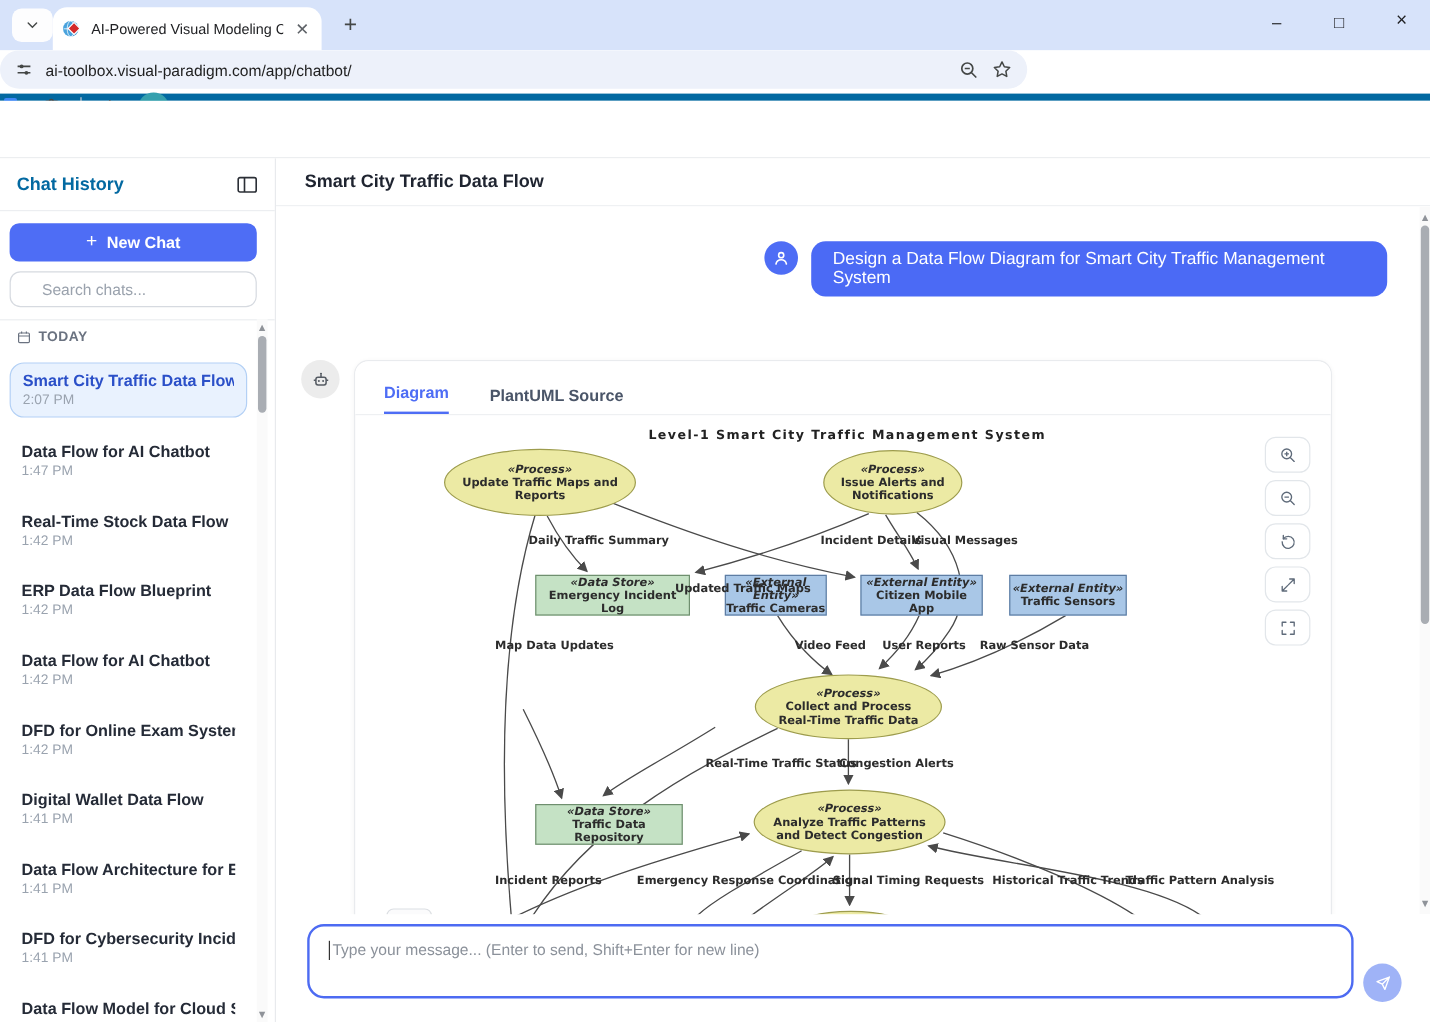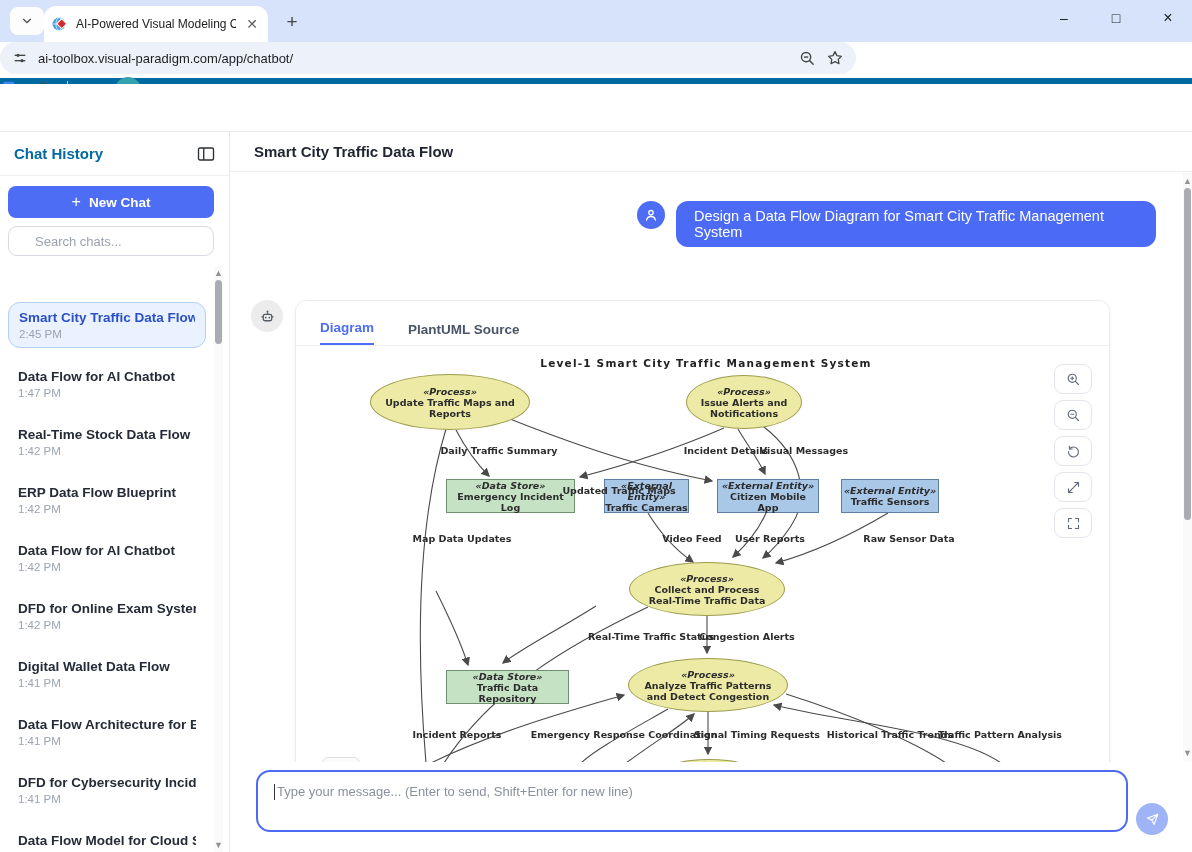--- a/index.html
+++ b/index.html
@@ -235,24 +235,33 @@
       <svg width="18" height="16" viewBox="0 0 24 20">
           <rect x="2" y="2" width="20" height="16" rx="2" fill="none" stroke="#2b2f36" stroke-width="1.8"></rect>
           <line x1="9" y1="2" x2="9" y2="18" stroke="#2b2f36" stroke-width="1.8"></line>
         </svg>
     </div>
     <button class="new-chat">
       <span class="plus">+</span>
       <span>New Chat</span>
     </button>
     <input class="search-chats" placeholder="Search chats..." style="">
+    <div class="sb-section">
+      <svg width="12" height="12" viewBox="0 0 24 24">
+          <rect x="3" y="5" width="18" height="16" rx="2" fill="none" stroke="#6a7280" stroke-width="2"></rect>
+          <line x1="3" y1="10" x2="21" y2="10" stroke="#6a7280" stroke-width="2"></line>
+          <line x1="8" y1="2.5" x2="8" y2="6" stroke="#6a7280" stroke-width="2"></line>
+          <line x1="16" y1="2.5" x2="16" y2="6" stroke="#6a7280" stroke-width="2"></line>
+        </svg>
+      <span>TODAY</span>
+    </div>
     <div class="sb-list">
       <div class="sb-item selected">
         <div class="sb-item-title">Smart City Traffic Data Flow</div>
-        <div class="sb-item-time">2:45 PM</div>
+        <div class="sb-item-time">2:07 PM</div>
       </div>
       <div class="sb-item">
         <div class="sb-item-title">Data Flow for AI Chatbot</div>
         <div class="sb-item-time">1:47 PM</div>
       </div>
       <div class="sb-item">
         <div class="sb-item-title">Real-Time Stock Data Flow</div>
         <div class="sb-item-time">1:42 PM</div>
       </div>
       <div class="sb-item">
@@ -395,21 +404,21 @@
         </div>
         <div class="node ellipse" style="left:365px; top:458px; width:96px; height:28px;"></div>
 
         <span class="edge-label" style="left:203px; top:144px;">Daily Traffic Summary</span>
         <span class="edge-label" style="left:323px; top:144px;margin-top:40px;">Updated Traffic Maps</span>
         <span class="edge-label" style="left:430px; top:144px;">Incident Details</span>
         <span class="edge-label" style="left:508px; top:144px;">Visual Messages</span>
         <span class="edge-label" style="left:166px; top:232px;">Map Data Updates</span>
         <span class="edge-label" style="left:396px; top:232px;">Video Feed</span>
         <span class="edge-label" style="left:474px; top:232px;">User Reports</span>
-        <span class="edge-label" style="left:566px; top:232px;margin-left:47px;">Raw Sensor Data</span>
+        <span class="edge-label" style="left:566px; top:232px;">Raw Sensor Data</span>
         <span class="edge-label" style="left:355px; top:330px;">Real-Time Traffic Status</span>
         <span class="edge-label" style="left:451px; top:330px;">Congestion Alerts</span>
         <span class="edge-label" style="left:161px; top:428px;">Incident Reports</span>
         <span class="edge-label" style="left:328px; top:428px;">Emergency Response Coordination</span>
         <span class="edge-label" style="left:461px; top:428px;">Signal Timing Requests</span>
         <span class="edge-label" style="left:594px; top:428px;">Historical Traffic Trends</span>
         <span class="edge-label" style="left:704px; top:428px;">Traffic Pattern Analysis</span>
       </div>
 
       <div class="dg-tools">

